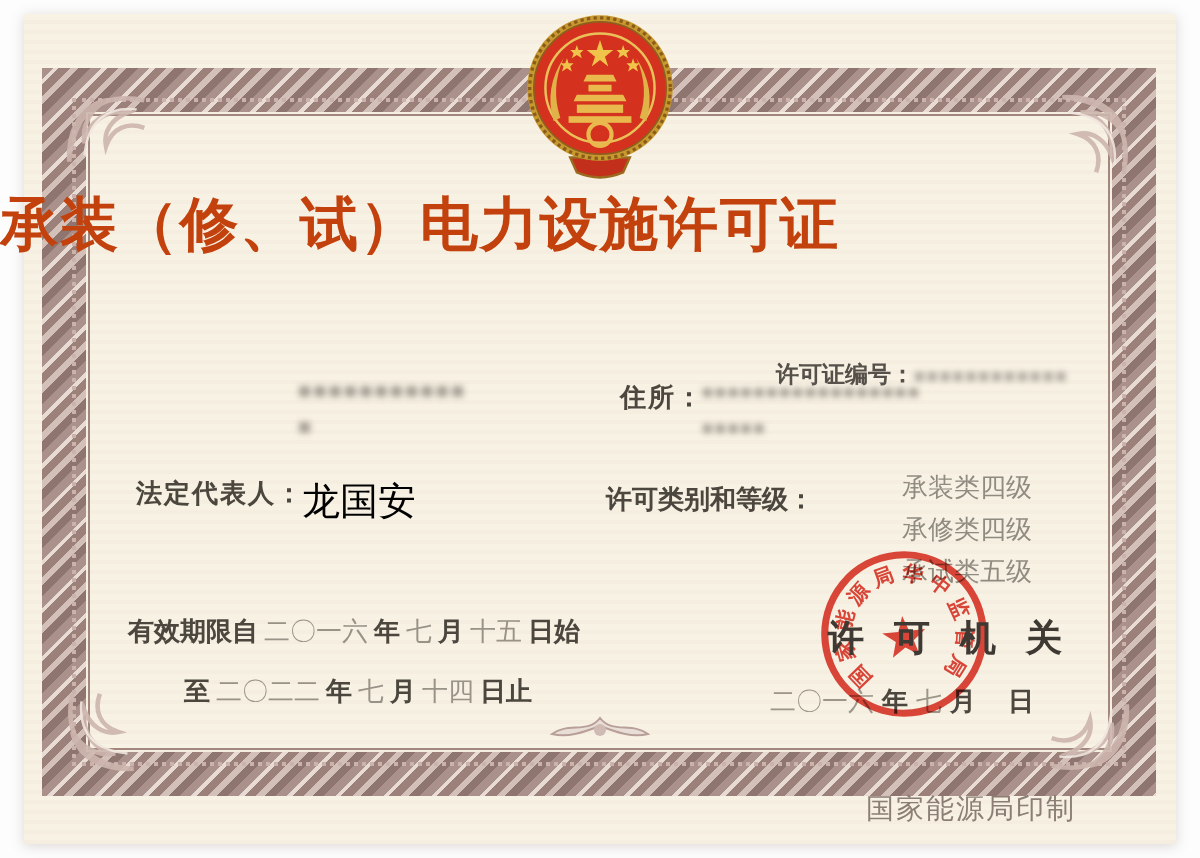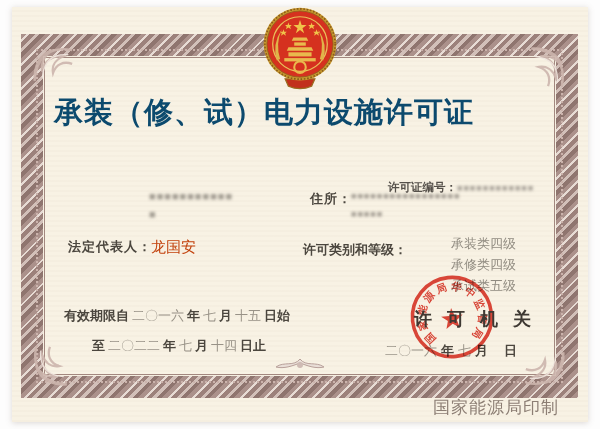--- a/index.html
+++ b/index.html
@@ -17,25 +17,25 @@
   .band::after{content:"";position:absolute;inset:1px;border:1px solid #a2877f;}
   .corner{position:absolute;z-index:2;width:46px;height:46px;opacity:.9;}
   .corner.tl{left:30px;top:44px;}
   .corner.tr{right:32px;top:44px;transform:rotate(90deg);}
   .corner.br{right:32px;bottom:40px;transform:rotate(180deg);}
   .corner.bl{left:30px;bottom:40px;transform:rotate(270deg);}
   .crest{position:absolute;left:262px;bottom:52px;width:76px;height:20px;z-index:2;opacity:.95;}
   
   .emblem{position:absolute;left:258px;top:6px;width:84px;height:86px;z-index:3;}
   
-  .title{position:absolute;left:0;top:93px;width:528px;text-align:center;z-index:3;
+  .title{position:absolute;left:0;top:93px;width:528px;text-align:left;z-index:3;
          font-family:"Liberation Serif","DejaVu Serif",serif;font-weight:bold;
-         font-size:29px;color:#0c4a6e;letter-spacing:1px;}
+         font-size:29px;color:#c2410c;letter-spacing:1px;}
   .lbl{position:absolute;z-index:3;font-weight:bold;color:#4b463e;font-size:13px;}
-  .val{position:absolute;z-index:3;color:#c2410c;font-size:15px;
+  .val{position:absolute;z-index:3;color:#000000;font-size:19px;
        font-family:"Liberation Serif","DejaVu Serif",serif;}
   .blur{color:#a39d93;filter:blur(1.5px);white-space:pre-line;letter-spacing:1px;}
   .licenseno{position:absolute;left:388px;top:147px;z-index:3;font-size:11.5px;margin-top:33px;}
   .licenseno .lab{font-weight:bold;color:#55504a;}
   .licenseno .num{color:#aaa49b;filter:blur(1.6px);font-size:9px;letter-spacing:1px;}
   .company-label{left:68px;top:190px;letter-spacing:3px;}
   .company-value{left:149px;top:187px;font-size:11px;line-height:18px;width:170px;}
   .address-label{left:310px;top:190px;letter-spacing:1px;font-family:Liberation Mono, monospace;}
   .address-value{left:351px;top:187px;font-size:9px;line-height:18px;width:180px;}
   .legal-label{left:68px;top:238px;letter-spacing:1px;}
@@ -52,21 +52,21 @@
        font-weight:bold;color:#3e3933;letter-spacing:5px;}
   .issue-date{position:absolute;left:381px;top:342px;z-index:3;font-size:13px;
        font-weight:bold;color:#4b463e;}
   .issue-date .v{color:#9b958a;font-weight:normal;
        font-family:"Liberation Serif","DejaVu Serif",serif;padding:0 4px;}
   .issue-date .day-gap{display:inline-block;width:16px;}
   .seal{position:absolute;left:407px;top:272px;width:90px;height:90px;z-index:4;
         mix-blend-mode:multiply;opacity:.9;transform:rotate(-6deg);}
   .seal-char{font-size:11.5px;fill:#dc3629;text-anchor:middle;dominant-baseline:middle;
         font-weight:bold;font-family:"Liberation Sans","DejaVu Sans",sans-serif;}
-  .footer{position:absolute;left:433px;top:396px;z-index:3;font-size:17px;color:#8c7e74;
+  .footer{position:absolute;left:433px;top:396px;z-index:3;font-size:14px;color:#8c7e74;
         letter-spacing:1px;}
 </style>
 </head>
 <body>
 
 <div class="scan">
   <div class="paper">
     <div class="paper-tint"></div>
   </div>
 

